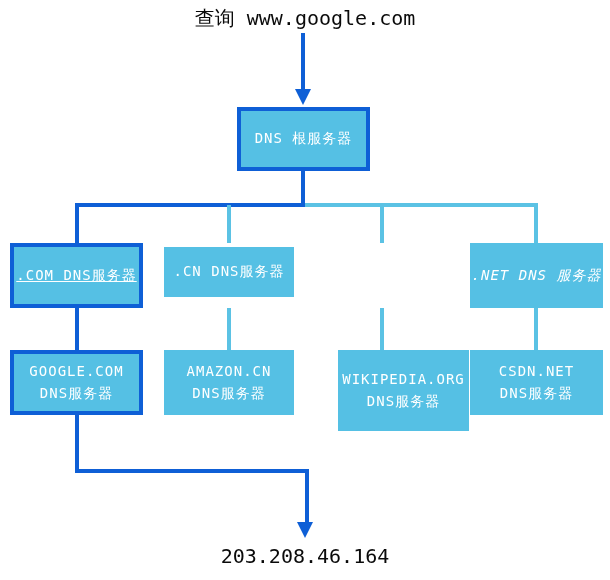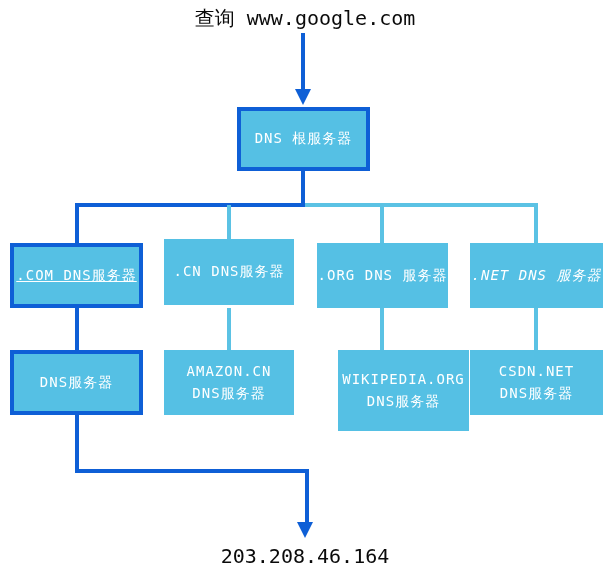--- a/index.html
+++ b/index.html
@@ -44,36 +44,34 @@
   <div class="line light" style="left:305px;top:203px;width:233px;height:4px;"></div>
 
   <div class="line dark" style="left:75px;top:203px;width:4px;height:40px;"></div>
   <div class="line light" style="left:227px;top:205px;width:4px;height:38px;"></div>
   <div class="line light" style="left:380px;top:205px;width:4px;height:38px;"></div>
   <div class="line light" style="left:534px;top:205px;width:4px;height:38px;"></div>
 
   <div class="node hl" style="left:10px;top:243px;width:133px;height:65px;text-decoration:underline;">
     <span>.COM DNS服务器</span>
   </div>
-  <div class="node" style="left:164px;top:239px;width:130px;height:66px;">
+  <div class="node" style="left:164px;top:247px;width:130px;height:50px;">
     <span>.CN DNS服务器</span>
-  </div>
-  <div class="node" style="left:317px;top:243px;width:131px;height:65px;">
-    <span>.ORG DNS 服务器</span>
   </div>
   <div class="node" style="left:470px;top:243px;width:133px;height:65px;font-style:italic;">
     <span>.NET DNS 服务器</span>
   </div>
 
   <div class="line dark" style="left:75px;top:308px;width:4px;height:42px;"></div>
   <div class="line light" style="left:227px;top:308px;width:4px;height:42px;"></div>
   <div class="line light" style="left:380px;top:308px;width:4px;height:42px;"></div>
   <div class="line light" style="left:534px;top:308px;width:4px;height:42px;"></div>
 
   <div class="node hl" style="left:10px;top:350px;width:133px;height:65px;">
+    <span>GOOGLE.COM</span>
     <span>DNS服务器</span>
   </div>
   <div class="node" style="left:164px;top:350px;width:130px;height:65px;">
     <span>AMAZON.CN</span>
     <span>DNS服务器</span>
   </div>
   <div class="node" style="left:317px;top:350px;width:131px;height:81px;margin-left:21px;">
     <span>WIKIPEDIA.ORG</span>
     <span>DNS服务器</span>
   </div>

